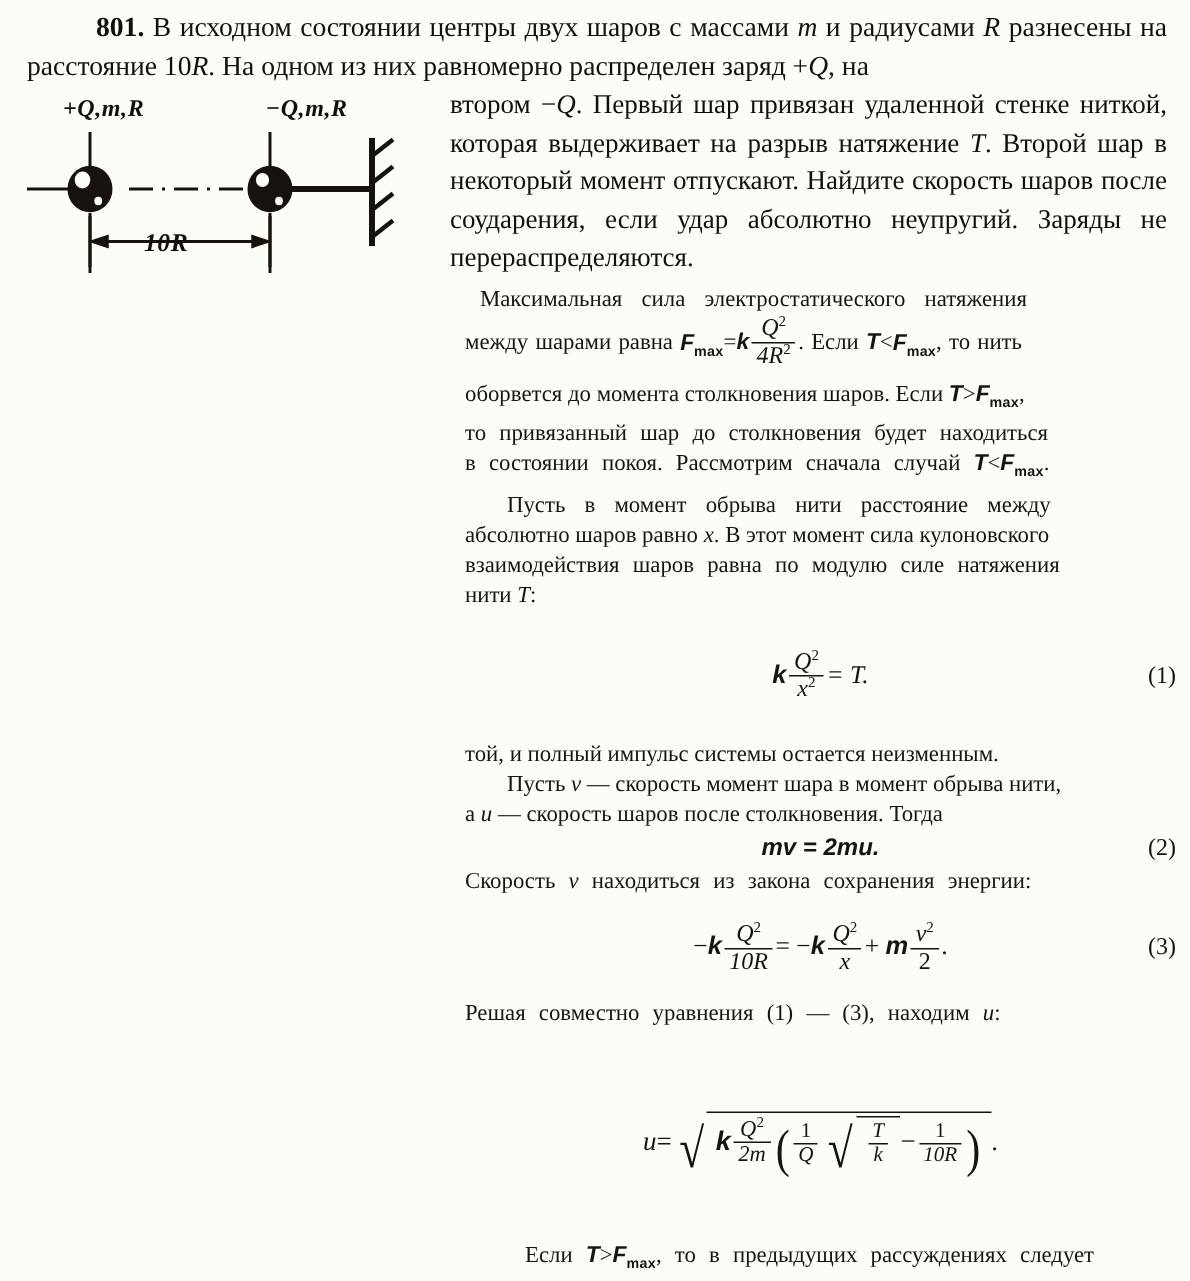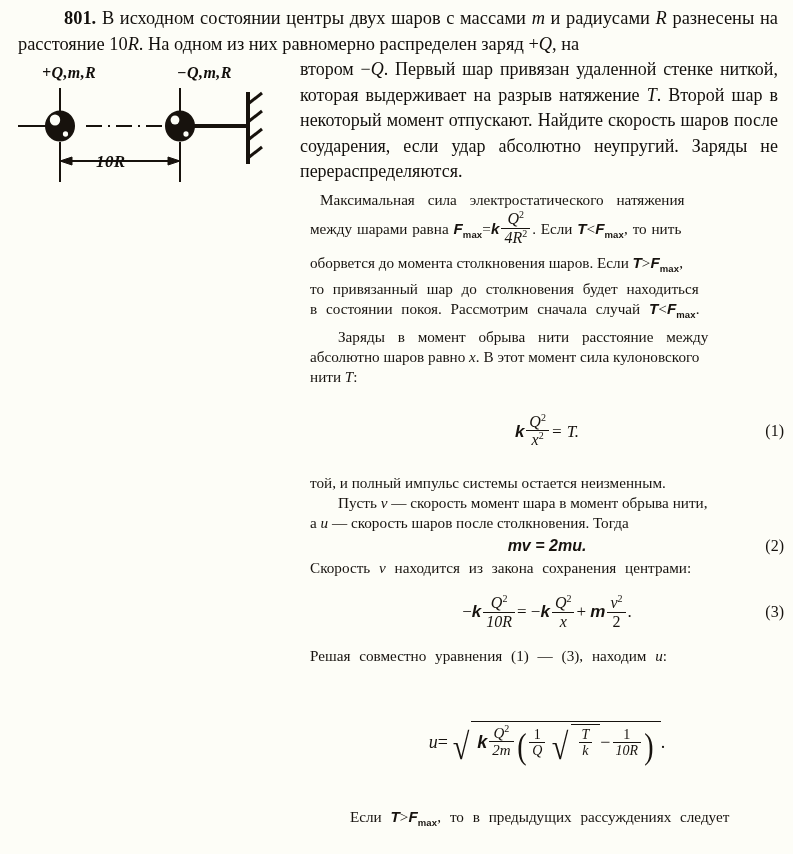--- a/index.html
+++ b/index.html
@@ -235,24 +235,27 @@
       <span>оборвется до момента столкновения шаров. Если </span><span class="mb">T</span><span>&gt;</span><span class="mb"><span>F</span><sub class="sm">max</sub></span><span>,</span>
     </p>
     <p class="sol-p sp-loose">
       <span>то привязанный шар до столкновения будет находиться</span>
     </p>
     <p class="sol-p sp-loose">
       <span>в состоянии покоя. Рассмотрим сначала случай </span><span class="mb">T</span><span>&lt;</span><span class="mb"><span>F</span><sub class="sm">max</sub></span><span>.</span>
     </p>
 
     <p class="sol-p indent sp-wide" style="margin-top:2px;">
-      <span>Заряды в момент обрыва нити расстояние между</span>
+      <span>Пусть в момент обрыва нити расстояние между</span>
     </p>
     <p class="sol-p">
       <span>абсолютно шаров равно </span><span class="m">x</span><span>. В этот момент сила кулоновского</span>
+    </p>
+    <p class="sol-p sp-loose">
+      <span>взаимодействия шаров равна по модулю силе натяжения</span>
     </p>
     <p class="sol-p">
       <span>нити </span><span class="m">T</span><span>:</span>
     </p>
 
     <div class="eq-row" style="margin-top:26px; margin-bottom:24px;">
       <span class="mb">k</span><span class="frac big"><span class="num"><span class="m">Q</span><sup class="sm">2</sup></span><span class="den"><span class="m">x</span><sup class="sm">2</sup></span></span><span class="m">= T.</span>
       <span class="eq-tag">(1)</span>
     </div>
 
@@ -266,21 +269,21 @@
     <p class="sol-p">
       <span>а </span><span class="m">u</span><span> — скорость шаров после столкновения. Тогда</span>
     </p>
 
     <div class="eq-row" style="margin-top:3px; font-size:16px;">
       <span class="mb">mv = 2mu.</span>
       <span class="eq-tag">(2)</span>
     </div>
 
     <p class="sol-p sp-loose" style="margin-top:2px;">
-      <span>Скорость </span><span class="m">v</span><span> находится из закона сохранения центрами:</span>
+      <span>Скорость </span><span class="m">v</span><span> находиться из закона сохранения энергии:</span>
     </p>
 
     <div class="eq-row" style="margin-top:16px; margin-bottom:16px;">
       <span>−</span><span class="mb">k</span><span class="frac big"><span class="num"><span class="m">Q</span><sup class="sm">2</sup></span><span class="den"><span class="m">10R</span></span></span><span>=</span><span>&nbsp;−</span><span class="mb">k</span><span class="frac big"><span class="num"><span class="m">Q</span><sup class="sm">2</sup></span><span class="den"><span class="m">x</span></span></span><span>+</span>&nbsp;<span class="mb">m</span><span class="frac big"><span class="num"><span class="m">v</span><sup class="sm">2</sup></span><span class="den"><span class="up">2</span></span></span><span>.</span>
       <span class="eq-tag">(3)</span>
     </div>
 
     <p class="sol-p sp-loose">
       <span>Решая совместно уравнения (1) — (3), находим </span><span class="m">u</span><span>:</span>
     </p>

